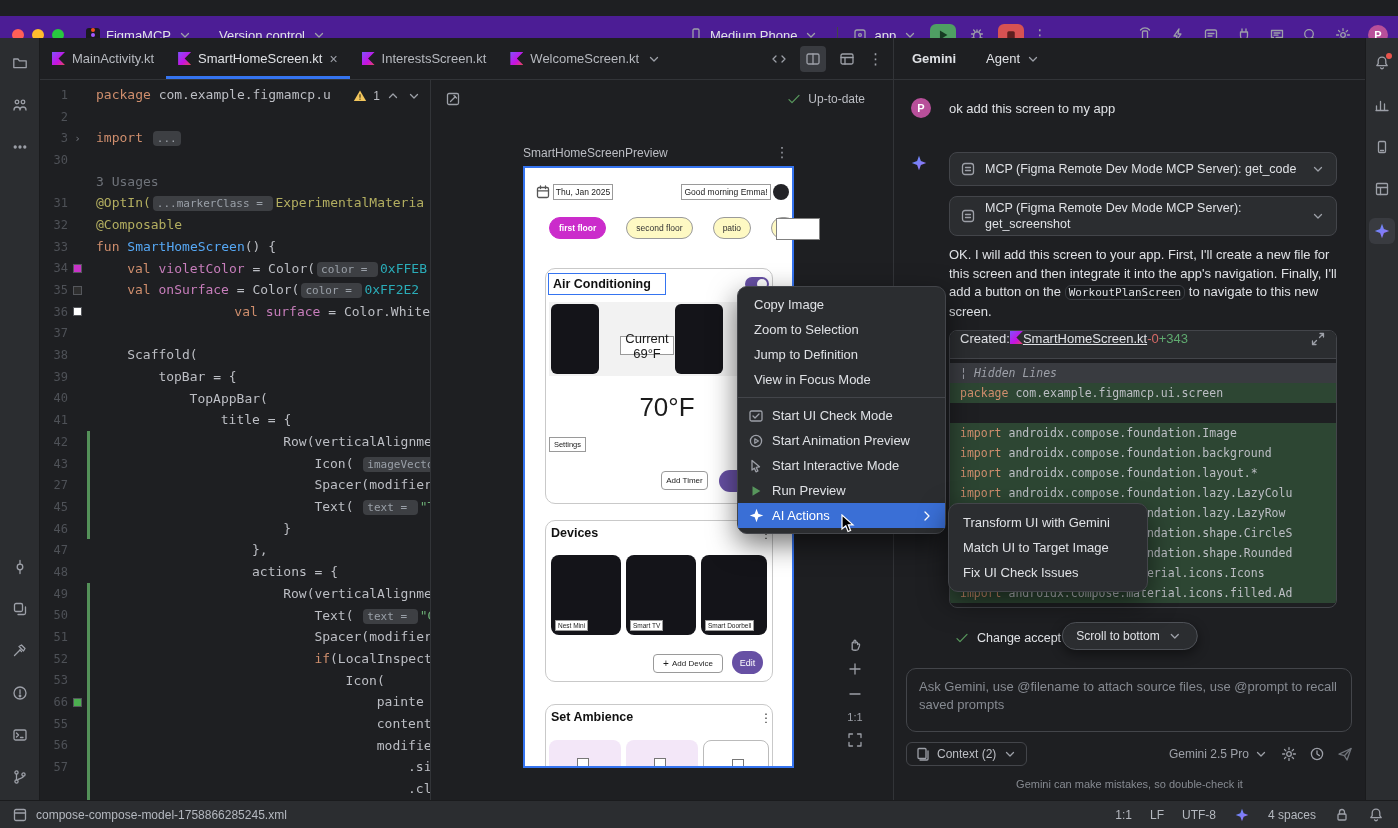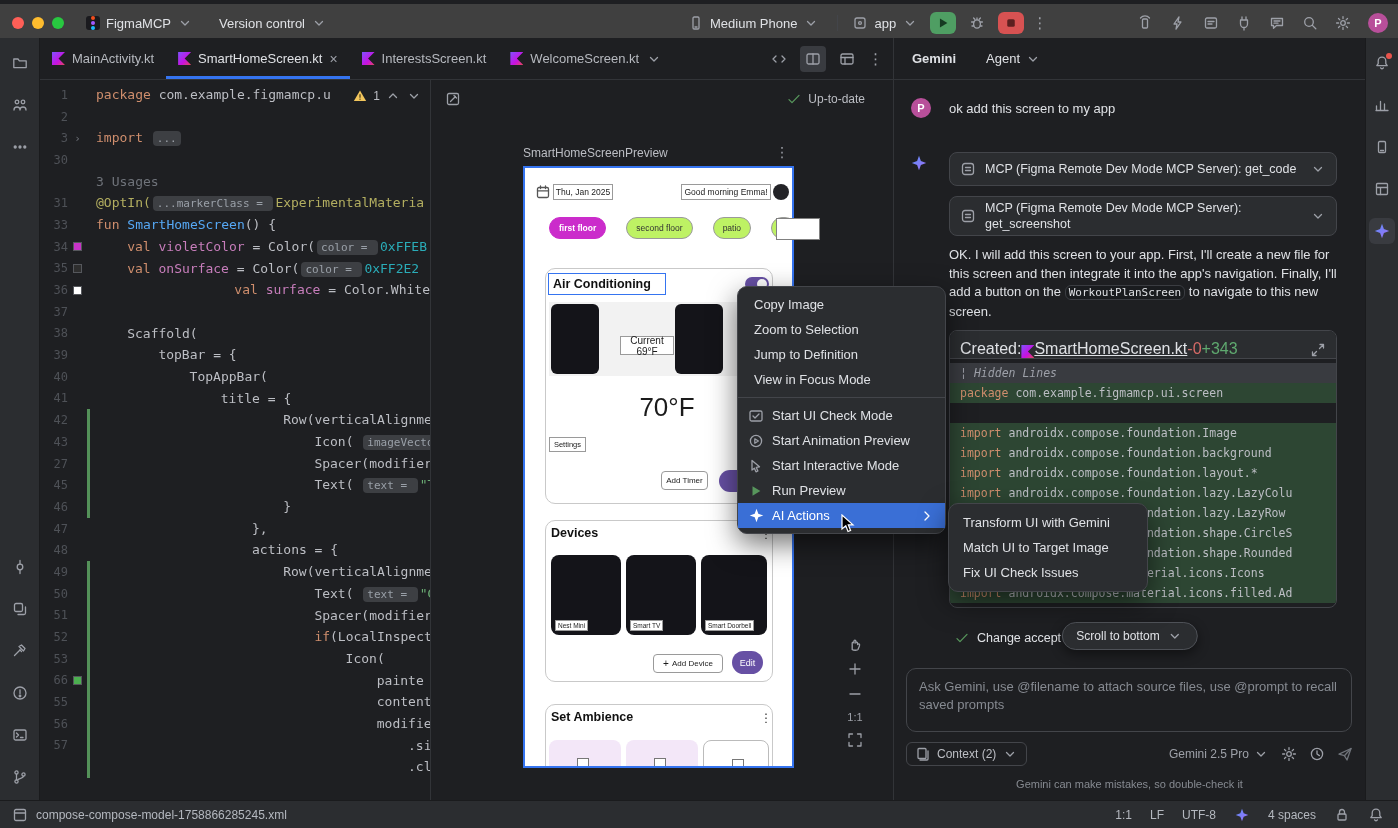--- a/index.html
+++ b/index.html
@@ -2,21 +2,21 @@
 <html><head>
 <meta charset="utf-8">
 <style>
   *{box-sizing:border-box;margin:0;padding:0}
   body{background:#101113;font-family:"Liberation Sans",sans-serif}
   #app{position:relative;width:1398px;height:828px;background:#1e1f22;color:#dfe1e5;font-size:13px;overflow:hidden}
   .ico{display:inline-flex;align-items:center;justify-content:center;width:16px;height:16px;flex:none}
   .ico svg{display:block}
 
   
-  #titlebar{position:absolute;left:0;top:4px;width:1398px;height:38px;background:#404040;border-bottom:1px solid #1a1b1d}
+  #titlebar{position:absolute;left:0;top:16px;width:1398px;height:38px;background:#4c1d95;border-bottom:1px solid #1a1b1d}
   .tb-left{position:absolute;left:12px;top:0;height:38px;display:flex;align-items:center}
   .traffic{display:flex;gap:8px;margin-right:22px}
   .tl{width:12px;height:12px;border-radius:50%}
   .tb-group{display:flex;align-items:center;gap:6px;margin-right:26px;color:#dfe1e5}
   .tb-group .lbl{font-size:13px}
   .figma-logo{width:14px;height:14px;border-radius:3px;background:#1a1a1e;display:flex;flex-direction:column;align-items:center;justify-content:center;gap:1px}
   .figma-logo i{display:block;width:4px;height:4px;border-radius:50%}
   .tb-center{position:absolute;left:688px;top:0;height:38px;display:flex;align-items:center;gap:8px;color:#dfe1e5}
   .tb-sep{width:1px;height:16px;background:#43454a;margin:0 6px}
   .tb-btn{width:26px;height:22px;border-radius:6px;display:flex;align-items:center;justify-content:center}
@@ -68,21 +68,21 @@
   
   #preview{position:absolute;left:430px;top:80px;width:463px;height:720px;background:#1e1f22;border-left:1px solid #323438}
   #pv-status{position:absolute;right:28px;top:11px;display:flex;align-items:center;gap:6px;color:#bcbec4;font-size:12px}
   #pv-toolicon{position:absolute;left:14px;top:11px}
   #pv-name{position:absolute;left:92px;top:66px;font-size:12px;color:#bcbec4}
   #pv-kebab{position:absolute;left:344px;top:64px;color:#9da0a8;font-size:14px}
   #phone{position:absolute;left:92px;top:86px;width:271px;height:602px;border:2px solid #3574f0;background:#fff}
   .ph-clip{position:absolute;inset:0;overflow:hidden;color:#1b1b1b;font-family:"Liberation Sans",sans-serif}
   .ph-box{border:1px solid #9a9a9a;background:#fff;display:flex;align-items:center;justify-content:center;text-align:center}
   #ph-chips{position:absolute;left:24px;top:49px;display:flex;gap:20px}
-  .ph-chip{height:22px;border-radius:11px;border:1px solid #9a9a9a;background:#bef264;color:#333;font-size:8.5px;display:flex;align-items:center;padding:0 9px;white-space:nowrap}
+  .ph-chip{height:22px;border-radius:11px;border:1px solid #9a9a9a;background:#fef9c3;color:#333;font-size:8.5px;display:flex;align-items:center;padding:0 9px;white-space:nowrap}
   .ph-chip.sel{background:#cb2ccb;border-color:#cb2ccb;color:#fff;font-weight:bold}
   .ph-card{position:absolute;border:1px solid #c9c9c9;border-radius:10px;background:#fff}
   .ph-section-title{font-size:12.5px;color:#111;font-weight:bold}
   .ph-kebab{position:absolute;color:#333;font-size:12px}
   .ph-devcard{position:absolute;top:387px;height:80px;background:#141419;border-radius:8px}
   .ph-devlabel{position:absolute;left:4px;bottom:4px;background:#fff;border:1px solid #9a9a9a;font-size:6.5px;color:#222;padding:1px 2px;white-space:nowrap}
   .ph-purple{background:#6750a4;color:#fff;display:flex;align-items:center;justify-content:center}
   .ph-amb{position:absolute;top:572px;height:34px;border-radius:8px 8px 0 0}
   .ph-amb .mini{position:absolute;left:28px;top:18px;width:12px;height:12px;border:1px solid #777;background:#fff}
   #ph-select-box{position:absolute;left:251px;top:50px;width:44px;height:22px;background:#fff;border:1px solid #808080;z-index:3}
@@ -100,21 +100,21 @@
   #submenu .ctx-item{padding-left:14px}
   #cursor{position:absolute;left:841px;top:514px;z-index:70}
 
   
   #gbody{position:absolute;left:893px;top:80px;width:472px;height:720px;background:#1e1f22;border-left:1px solid #323438}
   .gcard{position:absolute;left:55px;width:388px;background:#2b2d30;border:1px solid #43454a;border-radius:8px;display:flex;align-items:center;gap:9px;padding:0 10px;color:#dfe1e5;font-size:12.5px}
   .gcard .txt{flex:1;line-height:16px}
   #g-para{position:absolute;left:55px;top:166px;width:394px;font-size:13px;line-height:18.5px;color:#dfe1e5}
   .inline-code{font-family:"DejaVu Sans Mono",monospace;font-size:11px;background:#1a1c1f;border:1px solid #3b3d42;border-radius:6px;padding:0 3px}
   #created-card{position:absolute;left:55px;top:250px;width:388px;border:1px solid #43454a;border-radius:8px;overflow:hidden;background:#1e1f22}
-  #created-head{height:28px;background:#2b2d30;border-bottom:1px solid #43454a;display:flex;align-items:flex-end;padding:0 10px;font-size:16px}
+  #created-head{height:28px;background:#2b2d30;border-bottom:1px solid #43454a;display:flex;align-items:flex-start;padding:0 10px;font-size:13px}
   #created-head .fname{text-decoration:underline;color:#dfe1e5}
   .diff-minus{color:#d66a66}.diff-plus{color:#5fa96f}
   #chat-code{font-family:"DejaVu Sans Mono",monospace;font-size:11.5px;padding:4px 0}
   .cc-row{height:20px;line-height:20px;padding:0 10px;white-space:pre;overflow:hidden}
   .cc-row.add{background:#2d4633}
   .cc-row.hidden{background:#393b40;color:#9da0a8}
   .cc-row .cc-hid{font-style:italic;margin-left:7px}
   #change-row{position:absolute;left:60px;top:550px;display:flex;align-items:center;gap:7px;font-size:12.5px;color:#dfe1e5;white-space:nowrap;max-width:160px;overflow:hidden}
   #scroll-pill{position:absolute;left:50%;transform:translateX(-50%);top:542px;background:#2b2d30;border:1px solid #4e5157;border-radius:15px;height:28px;display:flex;align-items:center;gap:7px;padding:0 14px;font-size:12px;color:#dfe1e5;z-index:20;box-shadow:0 4px 12px rgba(0,0,0,.45)}
   #g-input{position:absolute;left:12px;top:588px;width:446px;height:64px;border:1px solid #43454a;border-radius:10px;padding:9px 12px;font-size:13px;line-height:18px;color:#868a91}
@@ -433,20 +433,21 @@
   </div>
 
   <div id="editor">
     <div id="editor-lines">
         <div class="ed-row"><div class="ed-gutter"><span class="ed-num">1</span><span class="ed-slot"></span></div><div class="ed-code" style="padding-left: 10px;"><span class="c-kw">package </span><span class="c-d">com.example.figmamcp.u</span></div></div>
         <div class="ed-row"><div class="ed-gutter"><span class="ed-num">2</span><span class="ed-slot"></span></div><div class="ed-code" style="padding-left: 10px;"></div></div>
         <div class="ed-row"><div class="ed-gutter"><span class="ed-num">3</span><span class="ed-slot"><span class="ed-fold">›</span></span></div><div class="ed-code" style="padding-left: 10px;"><span class="c-kw">import </span><span class="c-chip">...</span></div></div>
         <div class="ed-row"><div class="ed-gutter"><span class="ed-num">30</span><span class="ed-slot"></span></div><div class="ed-code" style="padding-left: 10px;"></div></div>
         <div class="ed-row"><div class="ed-gutter"><span class="ed-num"></span><span class="ed-slot"></span></div><div class="ed-code" style="padding-left: 10px;"><span class="c-hint">3 Usages</span></div></div>
         <div class="ed-row"><div class="ed-gutter"><span class="ed-num">31</span><span class="ed-slot"></span></div><div class="ed-code" style="padding-left: 10px;"><span class="c-ann">@OptIn(</span><span class="c-chip">...markerClass = </span><span class="c-ann">ExperimentalMateria</span></div></div>
+        <div class="ed-row"><div class="ed-gutter"><span class="ed-num">32</span><span class="ed-slot"></span></div><div class="ed-code" style="padding-left: 10px;"><span class="c-ann">@Composable</span></div></div>
         <div class="ed-row"><div class="ed-gutter"><span class="ed-num">33</span><span class="ed-slot"></span></div><div class="ed-code" style="padding-left: 10px;"><span class="c-kw">fun </span><span class="c-fn">SmartHomeScreen</span><span class="c-d">() {</span></div></div>
         <div class="ed-row"><div class="ed-gutter"><span class="ed-num">34</span><span class="ed-slot"><span class="ed-swatch" style="background: rgb(199, 51, 199);"></span></span></div><div class="ed-code" style="padding-left: 41.2px;"><span class="c-kw">val </span><span class="c-prop">violetColor</span><span class="c-d"> = Color(</span><span class="c-chip">color = </span><span class="c-num">0xFFEB</span></div></div>
         <div class="ed-row"><div class="ed-gutter"><span class="ed-num">35</span><span class="ed-slot"><span class="ed-swatch" style="background: rgb(46, 46, 46);"></span></span></div><div class="ed-code" style="padding-left: 41.2px;"><span class="c-kw">val </span><span class="c-prop">onSurface</span><span class="c-d"> = Color(</span><span class="c-chip">color = </span><span class="c-num">0xFF2E2</span></div></div>
         <div class="ed-row"><div class="ed-gutter"><span class="ed-num">36</span><span class="ed-slot"><span class="ed-swatch" style="background: rgb(255, 255, 255);"></span></span></div><div class="ed-code" style="padding-left: 41.2px; text-align: right;"><span class="c-kw">val </span><span class="c-prop">surface</span><span class="c-d"> = Color.White</span></div></div>
         <div class="ed-row"><div class="ed-gutter"><span class="ed-num">37</span><span class="ed-slot"></span></div><div class="ed-code" style="padding-left: 10px;"></div></div>
         <div class="ed-row"><div class="ed-gutter"><span class="ed-num">38</span><span class="ed-slot"></span></div><div class="ed-code" style="padding-left: 41.2px;"><span class="c-d">Scaffold(</span></div></div>
         <div class="ed-row"><div class="ed-gutter"><span class="ed-num">39</span><span class="ed-slot"></span></div><div class="ed-code" style="padding-left: 72.4px;"><span class="c-d">topBar = {</span></div></div>
         <div class="ed-row"><div class="ed-gutter"><span class="ed-num">40</span><span class="ed-slot"></span></div><div class="ed-code" style="padding-left: 103.6px;"><span class="c-d">TopAppBar(</span></div></div>
         <div class="ed-row"><div class="ed-gutter"><span class="ed-num">41</span><span class="ed-slot"></span></div><div class="ed-code" style="padding-left: 134.8px;"><span class="c-d">title = {</span></div></div>
         <div class="ed-row"><div class="ed-gutter"><span class="ed-num">42</span><span class="ed-slot"></span></div><div class="ed-code" style="padding-left: 197.2px;"><span class="ed-bar"></span><span class="c-d">Row(</span><span class="c-d">verticalAlignmen</span></div></div>
@@ -530,21 +531,21 @@
         <div class="ph-card" style="left:20px;top:100px;width:228px;height:236px"></div>
         <div style="position:absolute;left:23px;top:105px;width:118px;height:22px;border:1.5px solid #3574f0;display:flex;align-items:center;padding-left:4px;z-index:2">
           <span class="ph-section-title">Air Conditioning</span>
         </div>
         <div style="position:absolute;left:220px;top:109px;width:24px;height:14px;border-radius:7px;background:#6750a4">
           <span style="position:absolute;right:2px;top:2px;width:10px;height:10px;border-radius:50%;background:#fff"></span>
         </div>
         <div style="position:absolute;left:24px;top:134px;width:220px;height:74px;background:#f2f2f2"></div>
         <div style="position:absolute;left:26px;top:136px;width:48px;height:70px;background:#141419;border-radius:6px"></div>
         <div style="position:absolute;left:150px;top:136px;width:48px;height:70px;background:#141419;border-radius:6px"></div>
-        <div class="ph-box" style="position:absolute;left:95px;top:168px;width:54px;height:19px;font-size:10px;z-index:2">Current 69°F</div>
+        <div class="ph-box" style="position:absolute;left:95px;top:168px;width:54px;height:19px;font-size:13px;z-index:2">Current 69°F</div>
         <div style="position:absolute;left:28px;top:224px;width:228px;text-align:center;font-size:26px;font-weight:300;color:#1b1b1b">70°F</div>
         <div class="ph-box" style="position:absolute;left:24px;top:269px;width:37px;height:15px;font-size:7.5px">Settings</div>
         <div class="ph-box" style="position:absolute;left:136px;top:303px;width:47px;height:19px;font-size:8px;border-radius:4px">Add Timer</div>
         <div class="ph-purple" style="position:absolute;left:194px;top:302px;width:44px;height:22px;border-radius:11px;font-size:8px"></div>
 
         <div class="ph-card" style="left:20px;top:352px;width:228px;height:162px"></div>
         <span class="ph-section-title" style="position:absolute;left:26px;top:358px">Devices</span>
         <span class="ph-kebab" style="left:235px;top:359px">⋮</span>
         <div id="ph-devices">
             <div class="ph-devcard" style="left: 26px; width: 70px;">

